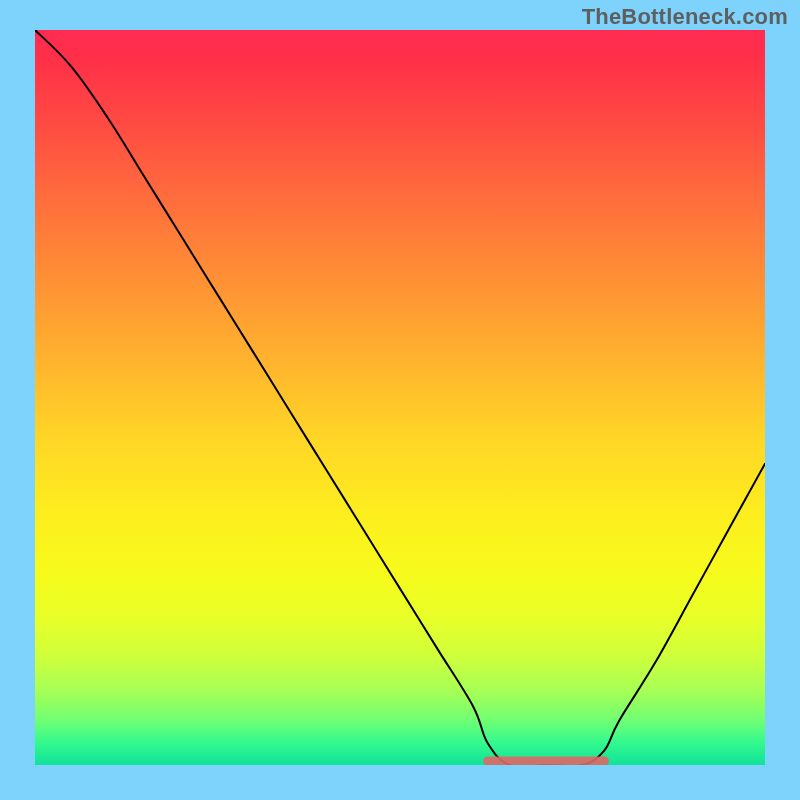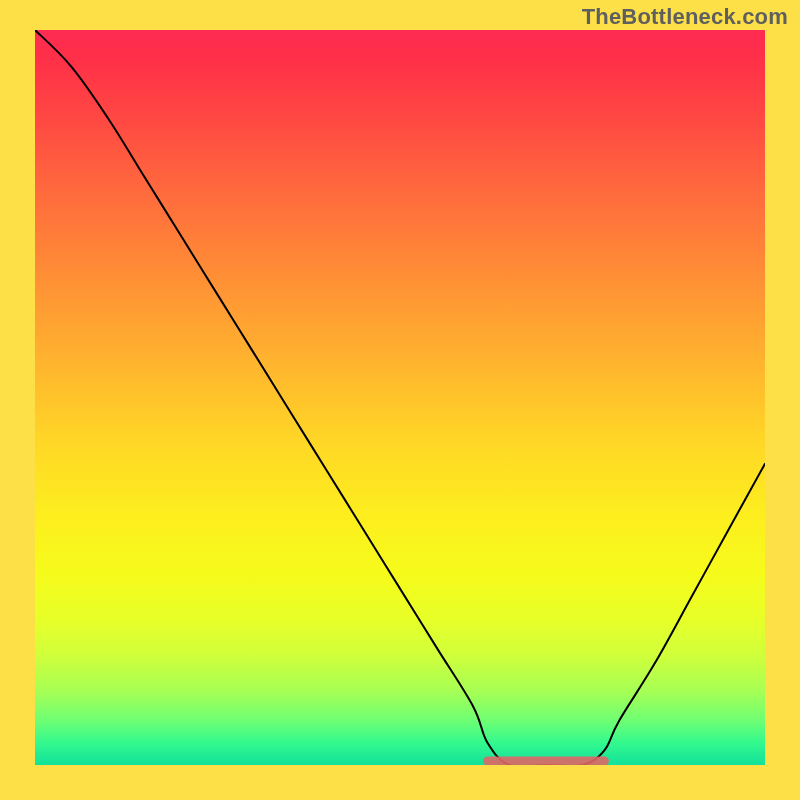--- a/index.html
+++ b/index.html
@@ -8,21 +8,21 @@
     width: 800px;
     height: 800px;
     background: #000;
     overflow: hidden;
     font-family: Arial, Helvetica, sans-serif;
   }
   .frame {
     position: relative;
     width: 800px;
     height: 800px;
-    background: #fde047;
+    background: #7dd3fc;
   }
   .watermark {
     position: absolute;
     top: 4px;
     right: 12px;
     color: #5f5f5f;
     font-size: 22px;
     font-weight: 600;
     letter-spacing: 0.2px;
     z-index: 30;

